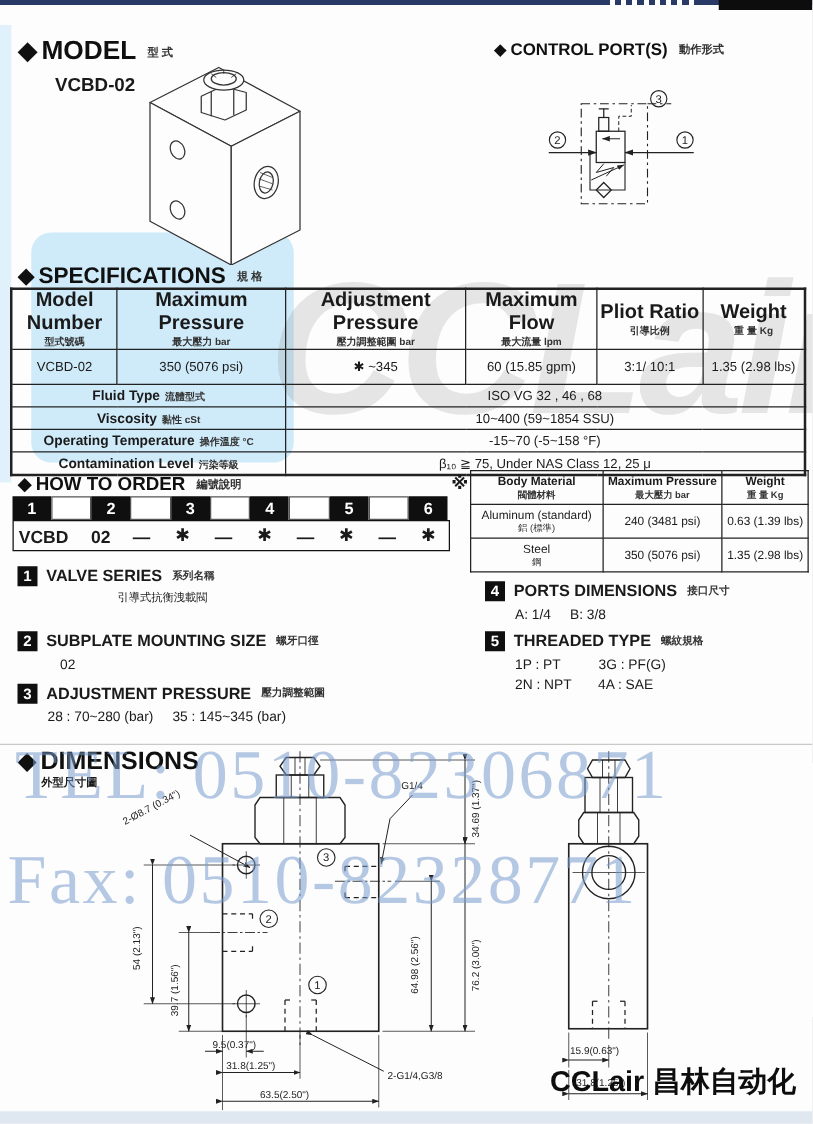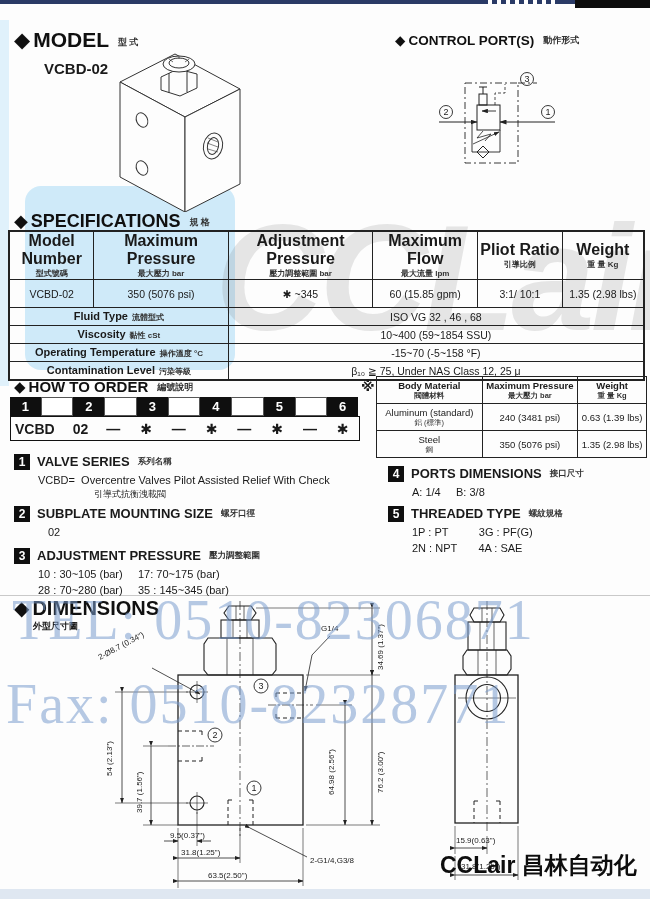--- a/index.html
+++ b/index.html
@@ -2,21 +2,21 @@
 <html><head>
 <meta charset="utf-8">
 <style>
   html,body{margin:0;padding:0;background:#e8e8e8;}
   #page{position:relative;width:650px;height:899px;background:#fdfdfd;overflow:hidden;
         font-family:"Liberation Sans","DejaVu Sans",sans-serif;color:#1a1a1a;}
   .abs{position:absolute;}
   
   .hdg{position:absolute;white-space:nowrap;font-weight:bold;color:#101010;z-index:2;}
   .dia{margin-right:3px;}
-  .hcn{font-size:9px;font-weight:bold;margin-left:9px;color:#333;vertical-align:2px;font-family:Liberation Serif, serif;}
+  .hcn{font-size:9px;font-weight:bold;margin-left:9px;color:#333;vertical-align:2px;}
   .h-model{font-size:21px;left:14px;top:28px;}
   .h-control{font-size:13.5px;left:395px;top:32px;}
   .h-specs{font-size:18px;left:14px;top:210px;}
   .h-hto{font-size:15px;left:14px;top:378px;}
   .h-dims{font-size:20px;left:14px;top:596px;}
   .model-code{position:absolute;left:44px;top:60px;font-size:15px;font-weight:bold;z-index:2;}
   .dims-cn{position:absolute;left:33px;top:620px;font-size:9px;font-weight:bold;z-index:2;}
   
   .top-bar{position:absolute;left:0;top:0;width:650px;height:4px;background:#2a3a66;z-index:5;}
   .top-bar-dashes{position:absolute;left:488px;top:0;width:72px;height:4px;z-index:6;
@@ -287,30 +287,28 @@
             <div class="bm-mat-cn">鋼</div>
           </td>
       <td>350 (5076 psi)</td>
       <td>1.35 (2.98 lbs)</td>
     </tr>
   </tbody>
     </table>
 
   <div class="osec" style="left:14px;top:452px">
     <span class="numbox">1</span><span class="sec-title">VALVE SERIES</span><span class="sec-cn">系列名稱</span>
-    <div class="sec-line">VCBD=  Overcentre Valves Pilot Assisted Relief With Check</div>
     <div class="sec-line-cn">引導式抗衡洩載閥</div>
   </div>
   <div class="osec" style="left:14px;top:504px">
     <span class="numbox">2</span><span class="sec-title">SUBPLATE MOUNTING SIZE</span><span class="sec-cn">螺牙口徑</span>
     <div class="sec-line" style="margin-left:34px">02</div>
   </div>
   <div class="osec" style="left:14px;top:546px">
     <span class="numbox">3</span><span class="sec-title">ADJUSTMENT PRESSURE</span><span class="sec-cn">壓力調整範圍</span>
-    <div class="sec-line">10 : 30~105 (bar)     17: 70~175 (bar)</div>
     <div class="sec-line">28 : 70~280 (bar)     35 : 145~345 (bar)</div>
   </div>
   <div class="osec" style="left:388px;top:464px">
     <span class="numbox">4</span><span class="sec-title">PORTS DIMENSIONS</span><span class="sec-cn">接口尺寸</span>
     <div class="sec-line">A: 1/4     B: 3/8</div>
   </div>
   <div class="osec" style="left:388px;top:504px">
     <span class="numbox">5</span><span class="sec-title">THREADED TYPE</span><span class="sec-cn">螺紋規格</span>
     <div class="sec-line">1P : PT          3G : PF(G)</div>
     <div class="sec-line">2N : NPT       4A : SAE</div>

